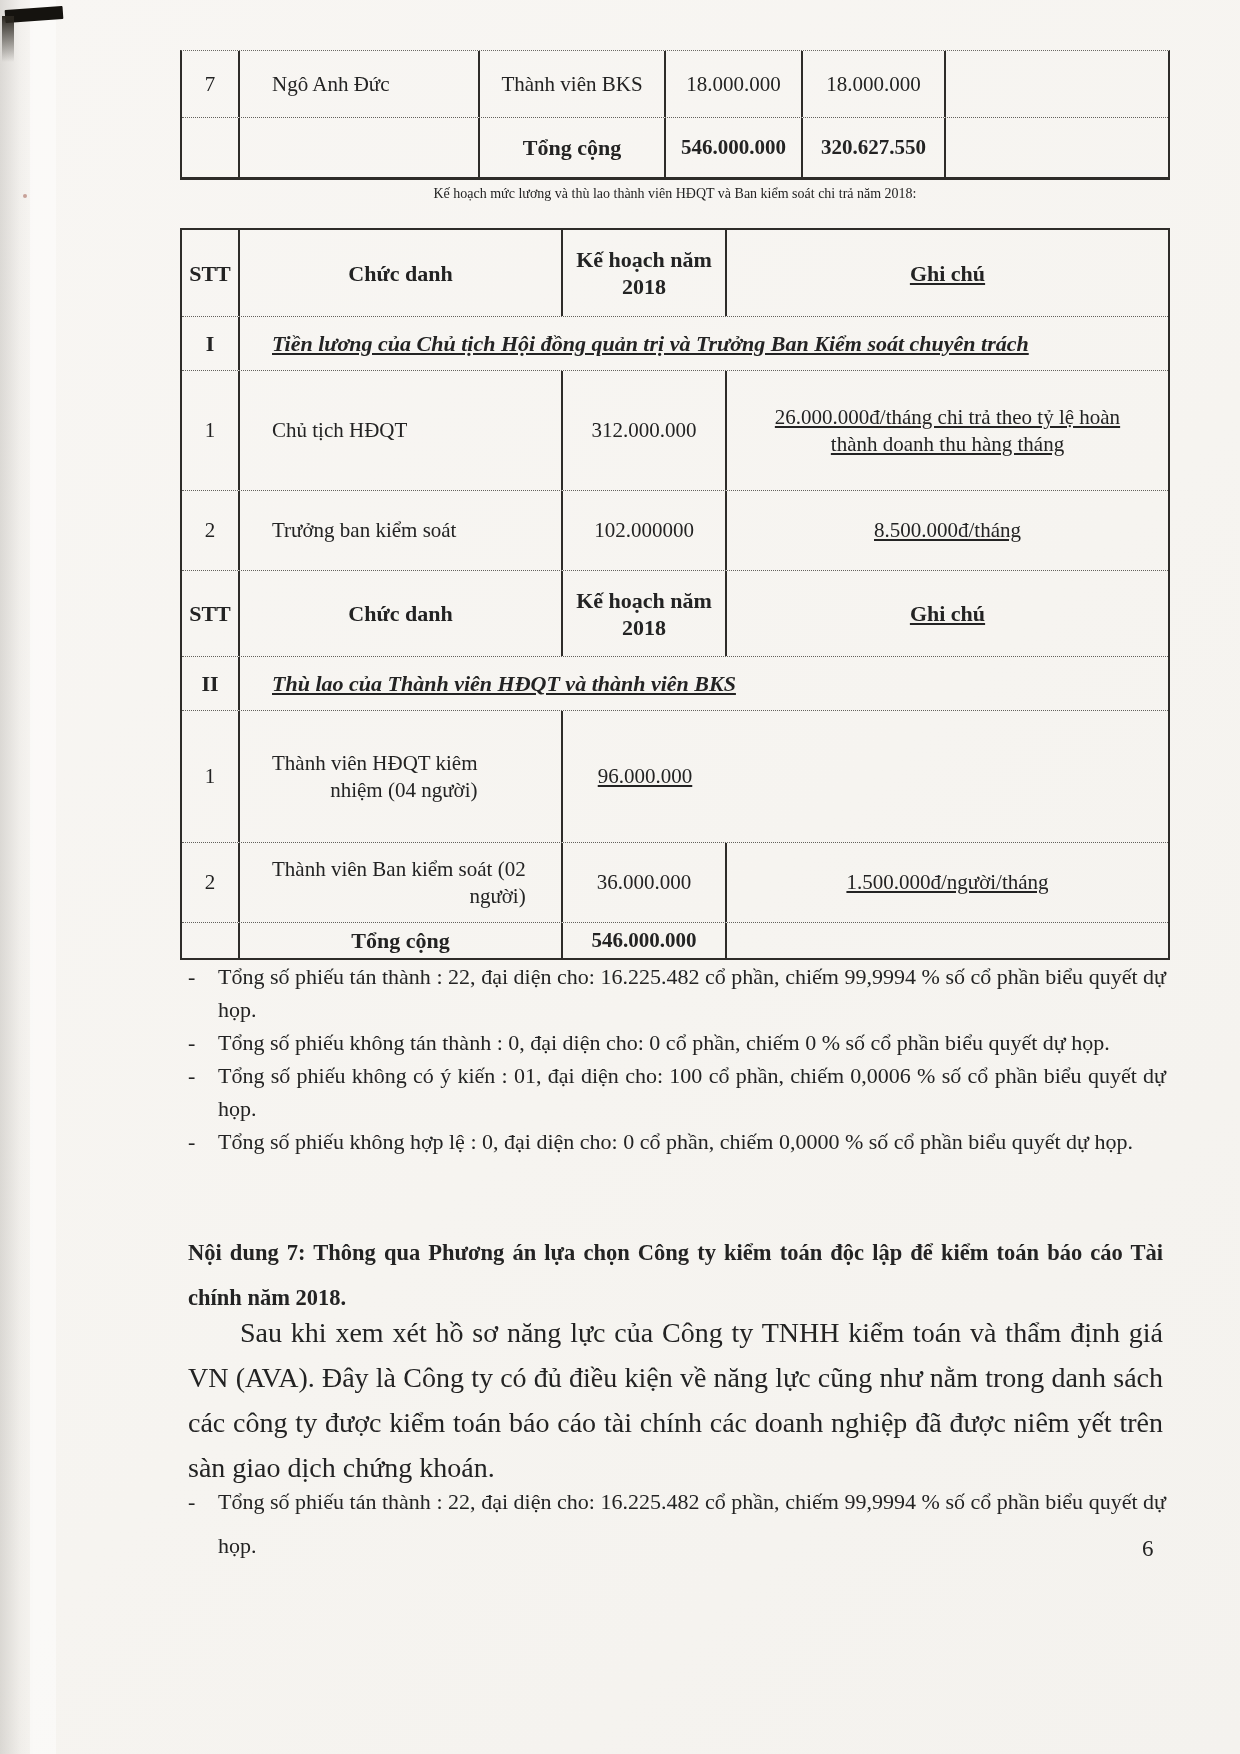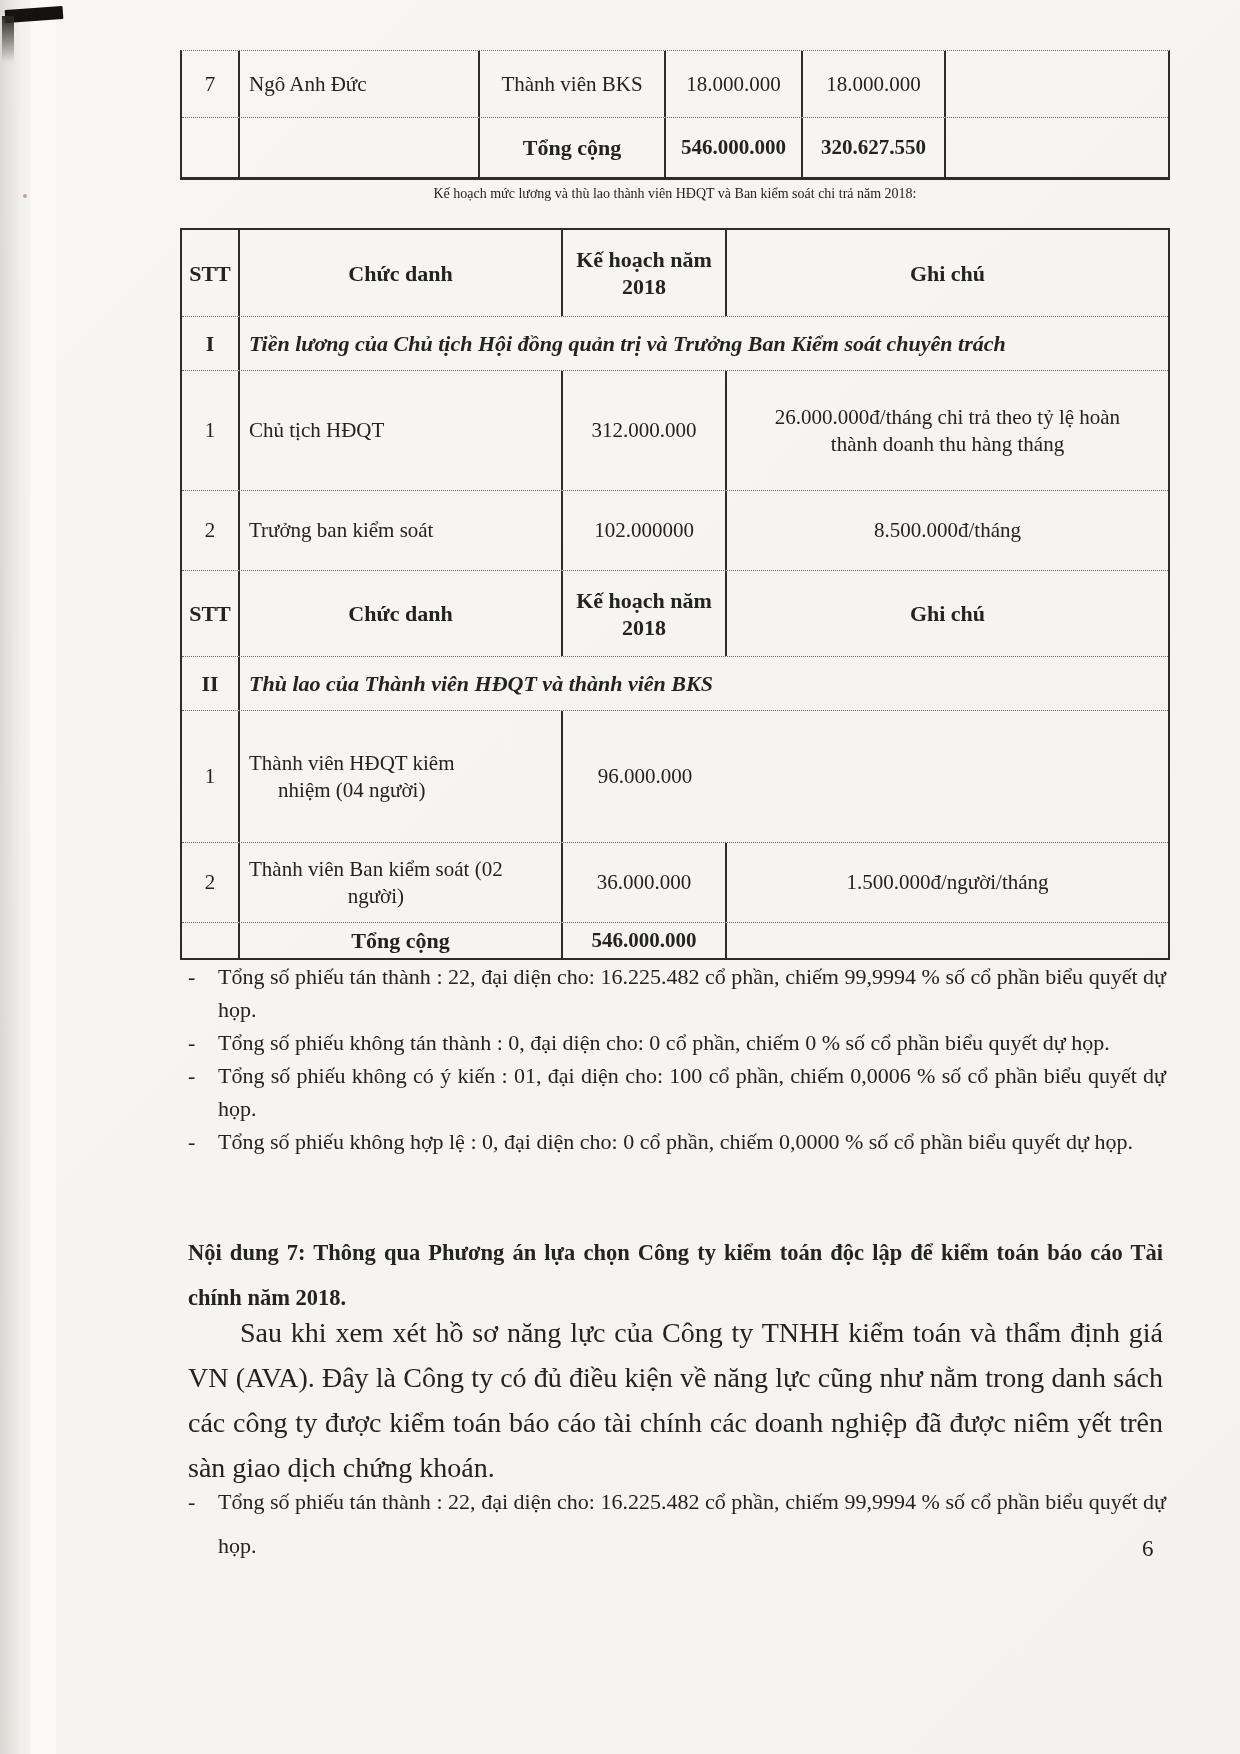--- a/index.html
+++ b/index.html
@@ -21,22 +21,22 @@
     background:linear-gradient(to bottom,#2a261f,rgba(42,38,31,0));}
   .speck{position:absolute;width:4px;height:4px;border-radius:50%;background:#a96a5e;opacity:.6;}
 
   .tbl{position:absolute;left:180px;width:990px;border:2px solid #2e2c29;box-sizing:border-box;background:transparent;}
   #table1{top:50px;border-top:1px dotted #6b6964;border-bottom:3px solid #2e2c29;}
   #table2{top:228px;}
   .trow{display:flex;box-sizing:border-box;}
   .trow + .trow{border-top:1px dotted #63615c;}
   .cell{border-right:2px solid #2e2c29;box-sizing:border-box;display:flex;align-items:center;
     justify-content:center;text-align:center;font-size:21px;line-height:27px;padding:2px 6px;}
-  .cell:last-child{border-right:none;}
-  .cell.left{justify-content:flex-start;text-align:center;padding-left:9px;padding-right:10px;}
+  .cell:last-child{border-right:none;text-decoration:underline;}
+  .cell.left{justify-content:flex-start;text-align:right;padding-left:32px;padding-right:10px;}
   .pre{white-space:pre-line;}
   .b{font-weight:bold;}
   .bi{font-weight:bold;font-style:italic;}
   .fs22{font-size:22px;}
   .t1c1{flex:0 0 58px;} .t1c2{flex:0 0 240px;} .t1c3{flex:0 0 186px;}
   .t1c4{flex:0 0 137px;} .t1c5{flex:0 0 143px;} .t1c6{flex:1 1 auto;}
   .t2c1{flex:0 0 58px;font-family:Liberation Serif, serif;} .t2c2{flex:0 0 323px;} .t2c3{flex:0 0 164px;text-align:center;} .t2c4{flex:1 1 auto;}
   .span-rest{flex:1 1 auto;}
 
   .caption{position:absolute;left:180px;top:186px;width:990px;text-align:center;font-size:14px;}

